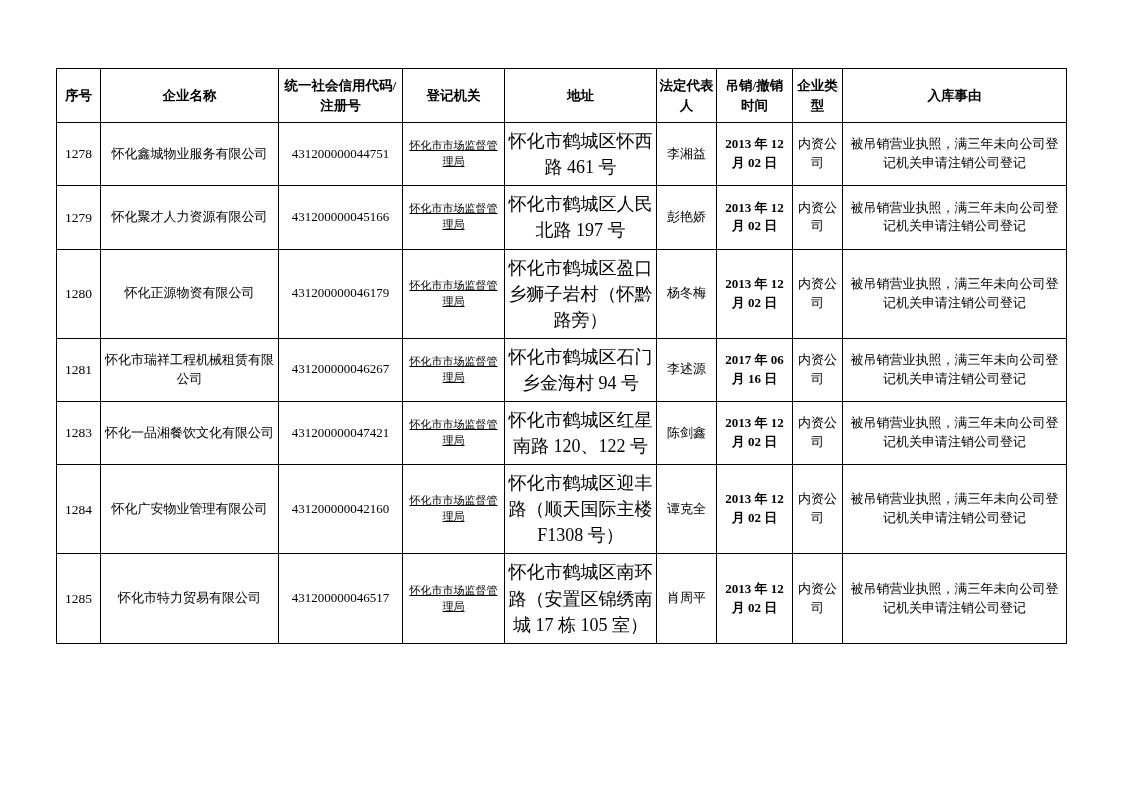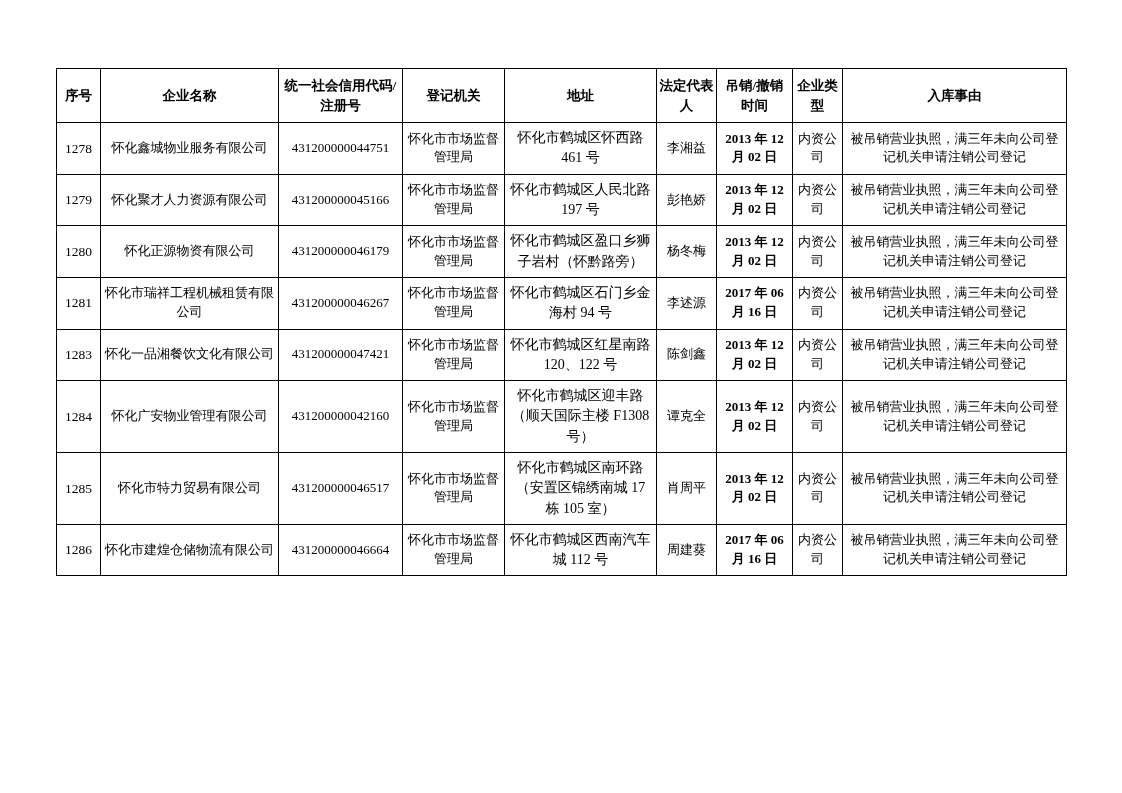--- a/index.html
+++ b/index.html
@@ -48,22 +48,22 @@
   col.c-org     { width: 102px; }
   col.c-addr    { width: 152px; }
   col.c-rep     { width: 60px; }
   col.c-date    { width: 76px; }
   col.c-type    { width: 50px; }
   col.c-reason  { width: 224px; }
 
   td.seq   { font-size: 13.5px; }
   td.name  { font-size: 13px; }
   td.code  { font-size: 13px; }
-  td.org   { font-size: 13px; }
-  td.addr  { font-size: 14px; }
+  td.org   { font-size: 11px; text-decoration: underline; }
+  td.addr  { font-size: 18px; }
   td.rep   { font-size: 13px; margin-left: 24px; }
   td.date  { font-size: 13px; font-weight: bold; }
   td.type  { font-size: 13px; }
   td.reason{ font-size: 13px; }
 </style>
 </head>
 <body>
 
 <div class="page">
   <table class="reg-table">
@@ -162,26 +162,15 @@
         <td class="seq">1285</td>
         <td class="name">怀化市特力贸易有限公司</td>
         <td class="code">431200000046517</td>
         <td class="org">怀化市市场监督管理局</td>
         <td class="addr">怀化市鹤城区南环路（安置区锦绣南城 17 栋 105 室）</td>
         <td class="rep">肖周平</td>
         <td class="date">2013 年 12 月 02 日</td>
         <td class="type">内资公司</td>
         <td class="reason">被吊销营业执照，满三年未向公司登记机关申请注销公司登记</td>
       </tr>
-      <tr>
-        <td class="seq">1286</td>
-        <td class="name">怀化市建煌仓储物流有限公司</td>
-        <td class="code">431200000046664</td>
-        <td class="org">怀化市市场监督管理局</td>
-        <td class="addr">怀化市鹤城区西南汽车城 112 号</td>
-        <td class="rep">周建葵</td>
-        <td class="date">2017 年 06 月 16 日</td>
-        <td class="type">内资公司</td>
-        <td class="reason">被吊销营业执照，满三年未向公司登记机关申请注销公司登记</td>
-      </tr>
     </tbody>
   </table>
 </div>
 
 </body></html>

